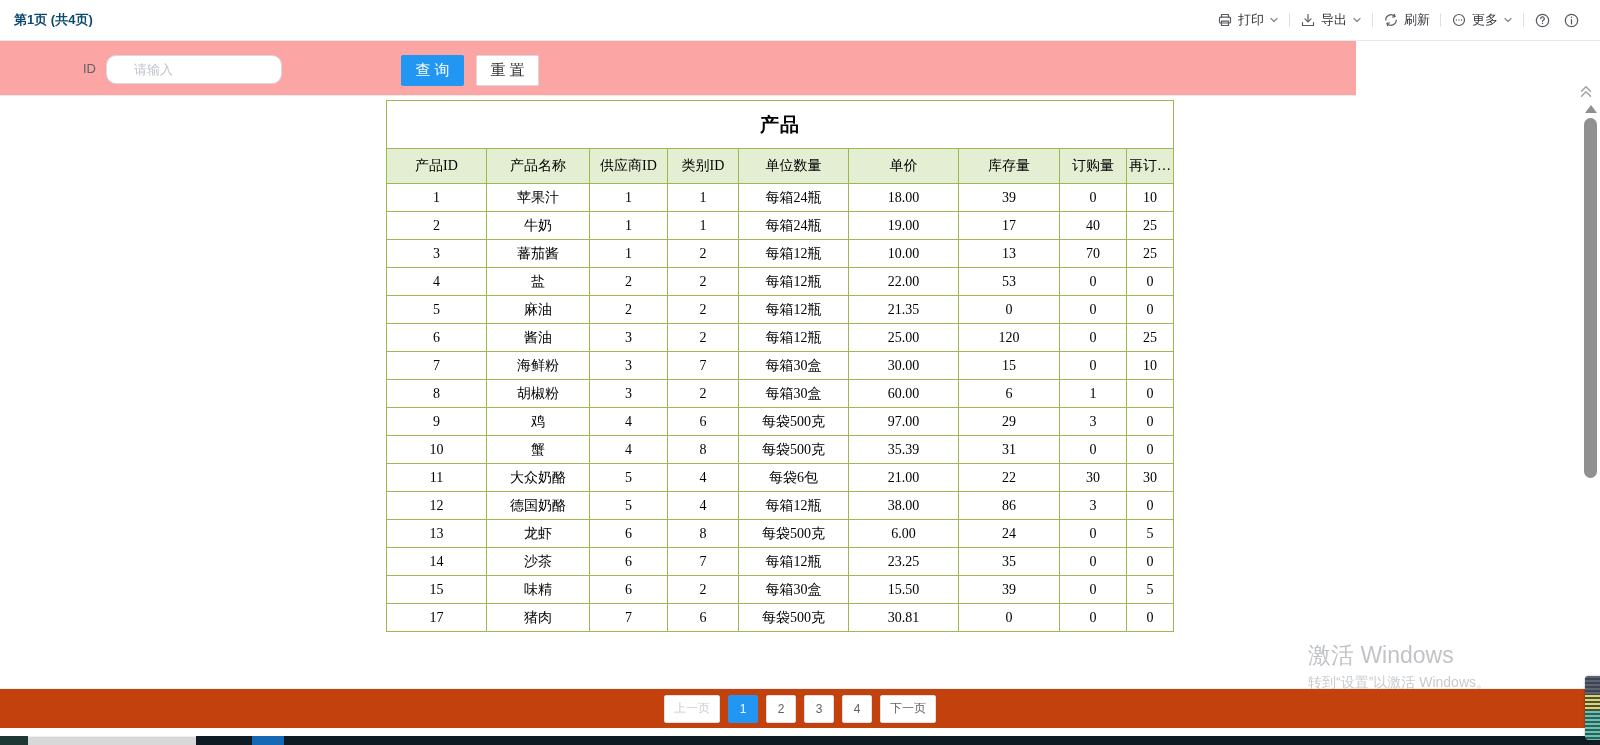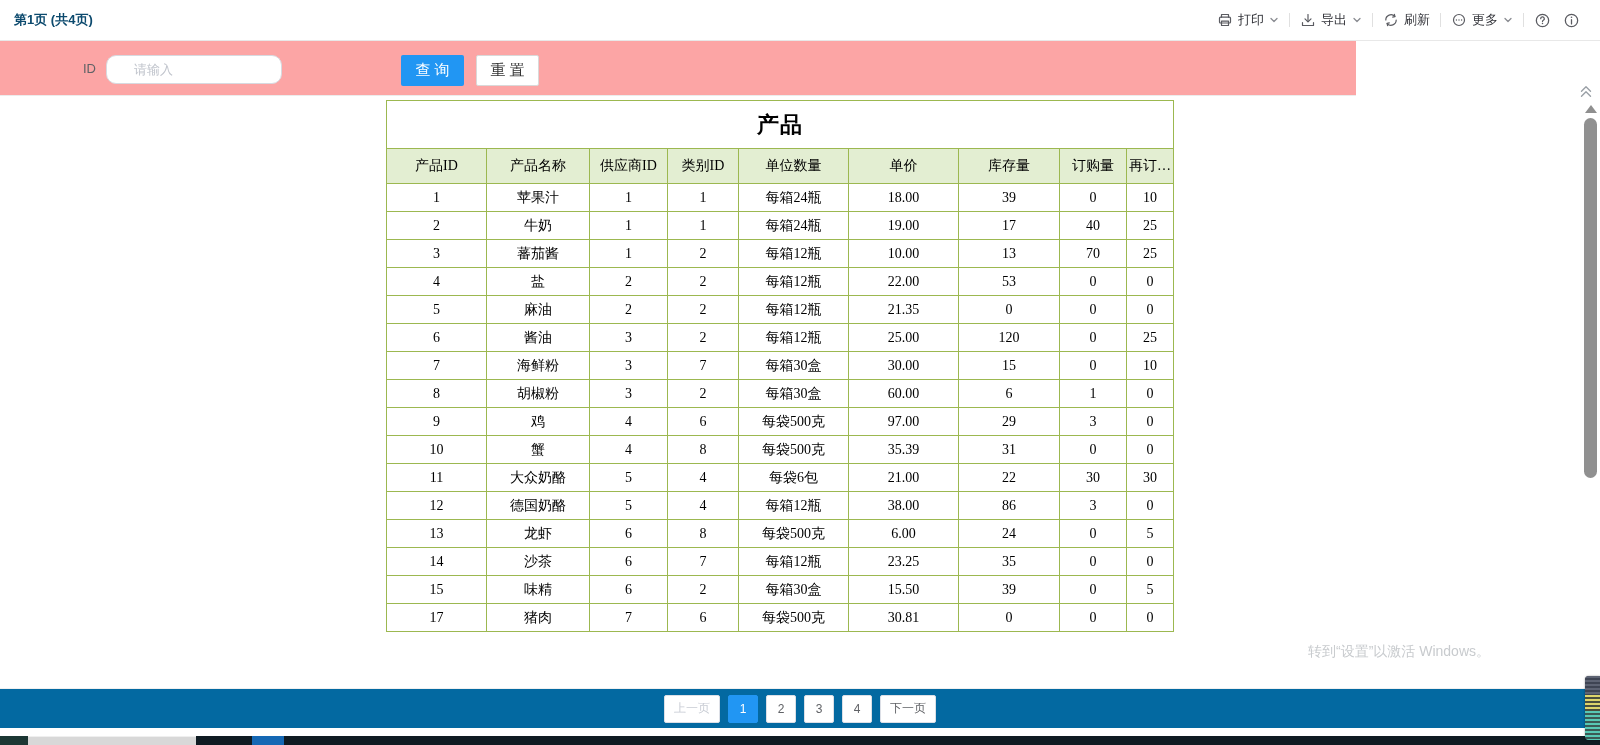--- a/index.html
+++ b/index.html
@@ -36,31 +36,31 @@
     font-family:"Liberation Sans","DejaVu Sans",sans-serif;}
   .btn-query{left:401px;width:63px;background:var(--accent);color:#fff;border:none;}
   .btn-reset{left:476px;width:63px;background:#fff;color:#333;border:1px solid #d9d9d9;}
   
   .content{position:absolute;top:96px;left:0;width:1600px;height:592px;background:#fff;}
   .table-viewport{position:absolute;left:386px;top:4px;width:792px;height:582px;overflow:hidden;}
   table.report{border-collapse:collapse;table-layout:fixed;
     font-family:"Liberation Serif","DejaVu Serif",serif;font-size:14px;color:#000;}
   table.report th,table.report td{border:1px solid var(--tbl-border);text-align:center;
     padding:0 2px;overflow:hidden;white-space:nowrap;}
-  .tbl-title{height:48px;font-size:22px;font-weight:bold;background:#fff;letter-spacing:1px;}
+  .tbl-title{height:48px;font-size:19px;font-weight:bold;background:#fff;letter-spacing:1px;}
   tr.cols th{height:35px;background:var(--tbl-header-bg);font-weight:normal;}
   tbody td{height:28px;background:#fff;}
   
   .collapse-btn{position:absolute;left:1577px;top:83px;cursor:pointer;}
   .scroll-up{position:absolute;left:1585px;top:105px;width:0;height:0;cursor:pointer;
     border-left:6px solid transparent;border-right:6px solid transparent;border-bottom:8px solid #8f8f8f;}
   .scroll-thumb{position:absolute;left:1584px;top:118px;width:13px;height:360px;background:#909090;
     border-radius:7px;cursor:pointer;}
   
-  .pagebar{position:absolute;top:688px;left:0;width:1600px;height:40px;background:#0369a1;
+  .pagebar{position:absolute;top:688px;left:0;width:1600px;height:40px;background:#c2410c;
     border-top:1px solid #f0f0f0;display:flex;align-items:center;justify-content:center;gap:8px;}
   .pg-btn{min-width:30px;height:28px;padding:0 9px;background:#fff;border:1px solid #dcdfe6;
     border-radius:2px;font-size:12px;color:#606266;display:flex;align-items:center;
     justify-content:center;cursor:pointer;}
   .pg-btn.disabled{color:#c8ccd4;cursor:default;}
   .pg-btn.active{background:var(--accent);border-color:var(--accent);color:#fff;}
   
   .watermark{position:absolute;left:1308px;top:640px;pointer-events:none;}
   .wm1{font-size:23px;color:#c0c3c7;}
   .wm2{font-size:14px;color:#c8cbce;margin-top:3px;}
@@ -379,20 +379,21 @@
   <div style="display:flex;gap:8px" id="pages">
       <div class="pg-btn active">1</div>
       <div class="pg-btn">2</div>
       <div class="pg-btn">3</div>
       <div class="pg-btn">4</div>
     </div>
   <div class="pg-btn">下一页</div>
 </div>
 
 <div class="watermark">
+  <div class="wm1">激活 Windows</div>
   <div class="wm2">转到“设置”以激活 Windows。</div>
 </div>
 
 <div class="dark-strip">
   <div class="strip-seg seg-teal"></div>
   <div class="strip-seg seg-thumb"></div>
   <div class="strip-seg seg-blue"></div>
 </div>
 <div class="meter">
   <div class="m1"></div>

